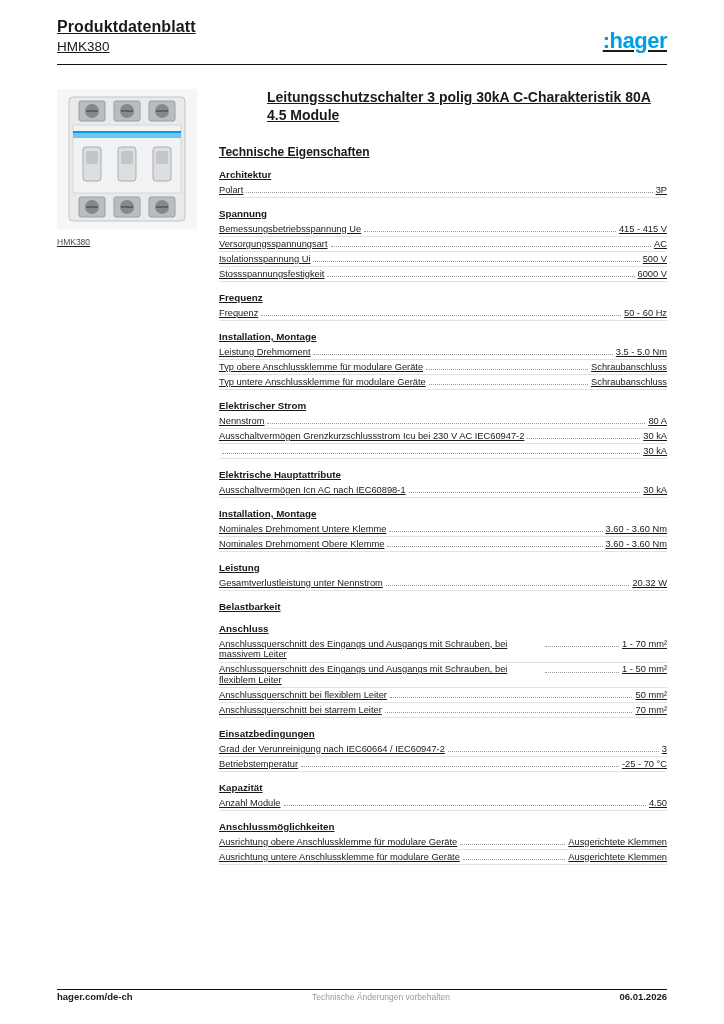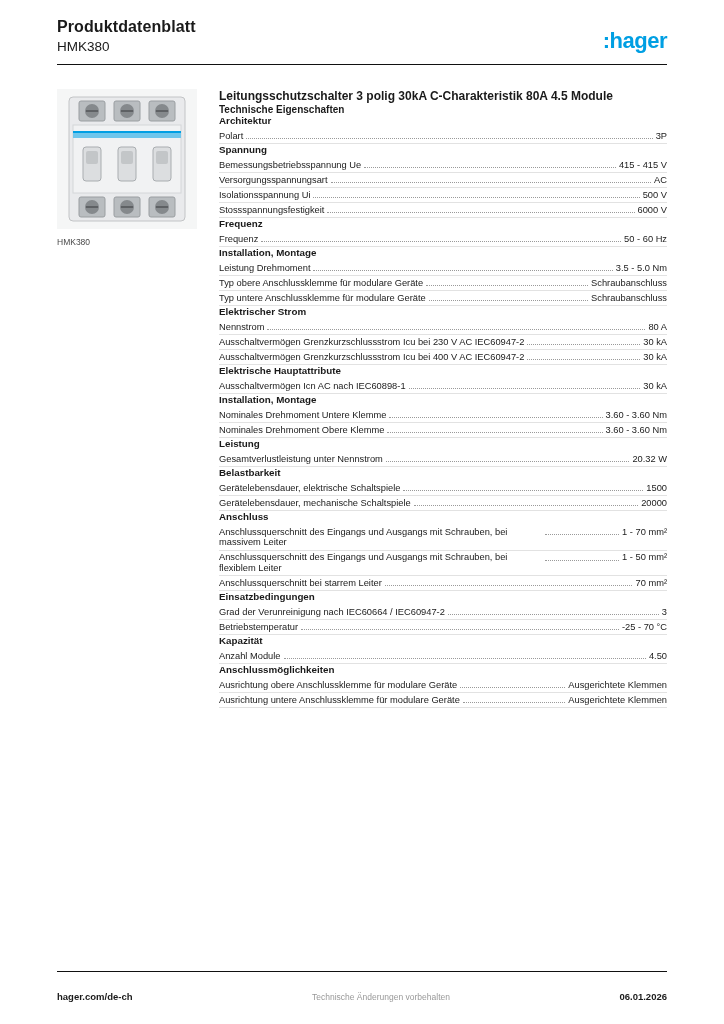--- a/index.html
+++ b/index.html
@@ -3,21 +3,21 @@
 <meta charset="utf-8">
 <style>
   * { margin: 0; padding: 0; box-sizing: border-box; }
   html, body { background: #ffffff; }
   body {
     width: 724px; height: 1024px;
     position: relative; overflow: hidden;
     font-family: "Liberation Sans", sans-serif;
     color: #1a1a1a;
   }
-  .page { padding: 18px 57px 0 57px; }
+  .page { padding: 18px 57px 0 57px; text-decoration: underline; }
 
   
   .header {
     display: flex; justify-content: space-between; align-items: flex-start;
     padding-bottom: 10px; border-bottom: 1.5px solid #111;
   }
   .doc-title { font-size: 16px; font-weight: bold; letter-spacing: 0.1px; }
   .doc-subtitle { font-size: 13.5px; font-weight: normal; margin-top: 3px; }
   .logo {
     font-size: 22px; font-weight: bold; color: #009fe3;
@@ -27,43 +27,43 @@
   
   .content { display: flex; gap: 22px; margin-top: 24px; }
   .left-col { width: 140px; flex-shrink: 0; }
   .image-box {
     width: 140px; height: 140px; background: #f5f6f6;
     display: flex; align-items: center; justify-content: center;
   }
   .image-caption { font-size: 8.5px; color: #4a4a4a; margin-top: 8px; }
   .right-col { flex: 1; min-width: 0; }
 
-  .product-title { font-size: 12px; font-weight: bold; line-height: 1.25; }
-  .tech-title { font-size: 10px; font-weight: bold; }
-
-  .spec-section { }
+  .product-title { font-size: 14px; font-weight: bold; line-height: 1.25; margin-left: 48px; }
+  .tech-title { font-size: 12px; font-weight: bold; margin-top: 21px; }
+
+  .spec-section { margin-top: 10px; }
   .section-title { font-size: 9.8px; font-weight: bold; line-height: 12px; margin-bottom: 2px; }
 
   .spec-row {
     display: flex; align-items: flex-start;
     font-size: 9.3px; line-height: 10.5px;
     padding: 1.5px 0 2px 0;
     border-bottom: 1px solid #e2e2e2;
   }
   .spec-row .label { max-width: 72%; }
   .spec-row .dots {
     flex: 1; min-width: 12px; height: 8.5px;
     border-bottom: 1px dotted #9a9a9a; margin: 0 3px;
   }
   .spec-row .value { white-space: nowrap; text-align: left; }
 
   
   .footer {
     position: absolute; left: 57px; right: 57px; bottom: 22px;
-    border-top: 1.5px solid #111; padding-top: 19px;
+    border-top: 1.5px solid #111; padding-top: 1px;
     display: flex; justify-content: space-between; align-items: baseline;
   }
   .footer-left  { font-size: 9.5px; font-weight: bold; }
   .footer-center{ font-size: 8.5px; color: #999; margin-left: 10px; }
   .footer-right { font-size: 9.5px; font-weight: bold; text-align: center; }
 </style>
 </head>
 <body>
 
 <div class="page">
@@ -214,21 +214,20 @@
     <span class="value">80 A</span>
   </div>
 
   <div class="spec-row">
     <span class="label">Ausschaltvermögen Grenzkurzschlussstrom Icu bei 230 V AC IEC60947-2</span>
     <span class="dots"></span>
     <span class="value">30 kA</span>
   </div>
 
   <div class="spec-row">
-    <span class="label">Ausschaltvermögen Grenzkurzschlussstrom Icu bei 400 V AC IEC60947-2</span>
     <span class="dots"></span>
     <span class="value">30 kA</span>
   </div>
 </div>
   </section>
 
   <section class="spec-section">
     <h3 class="section-title">Elektrische Hauptattribute</h3>
     <div class="rows">
   <div class="spec-row">
@@ -262,50 +261,42 @@
   <div class="spec-row">
     <span class="label">Gesamtverlustleistung unter Nennstrom</span>
     <span class="dots"></span>
     <span class="value">20.32 W</span>
   </div>
 </div>
   </section>
 
   <section class="spec-section">
     <h3 class="section-title">Belastbarkeit</h3>
-    <div class="rows">
-  <div class="spec-row">
-    <span class="label">Gerätelebensdauer, elektrische Schaltspiele</span>
-    <span class="dots"></span>
-    <span class="value">1500</span>
-  </div>
-
-  <div class="spec-row">
-    <span class="label">Gerätelebensdauer, mechanische Schaltspiele</span>
-    <span class="dots"></span>
-    <span class="value">20000</span>
-  </div>
-</div>
   </section>
 
   <section class="spec-section">
     <h3 class="section-title">Anschluss</h3>
     <div class="rows">
   <div class="spec-row">
     <span class="label">Anschlussquerschnitt des Eingangs und Ausgangs mit Schrauben, bei massivem Leiter</span>
     <span class="dots"></span>
     <span class="value">1 - 70 mm²</span>
   </div>
 
   <div class="spec-row">
     <span class="label">Anschlussquerschnitt des Eingangs und Ausgangs mit Schrauben, bei flexiblem Leiter</span>
     <span class="dots"></span>
     <span class="value">1 - 50 mm²</span>
   </div>
 
+  <div class="spec-row">
+    <span class="label">Anschlussquerschnitt bei flexiblem Leiter</span>
+    <span class="dots"></span>
+    <span class="value">50 mm²</span>
+  </div>
 
   <div class="spec-row">
     <span class="label">Anschlussquerschnitt bei starrem Leiter</span>
     <span class="dots"></span>
     <span class="value">70 mm²</span>
   </div>
 </div>
   </section>
 
   <section class="spec-section">

